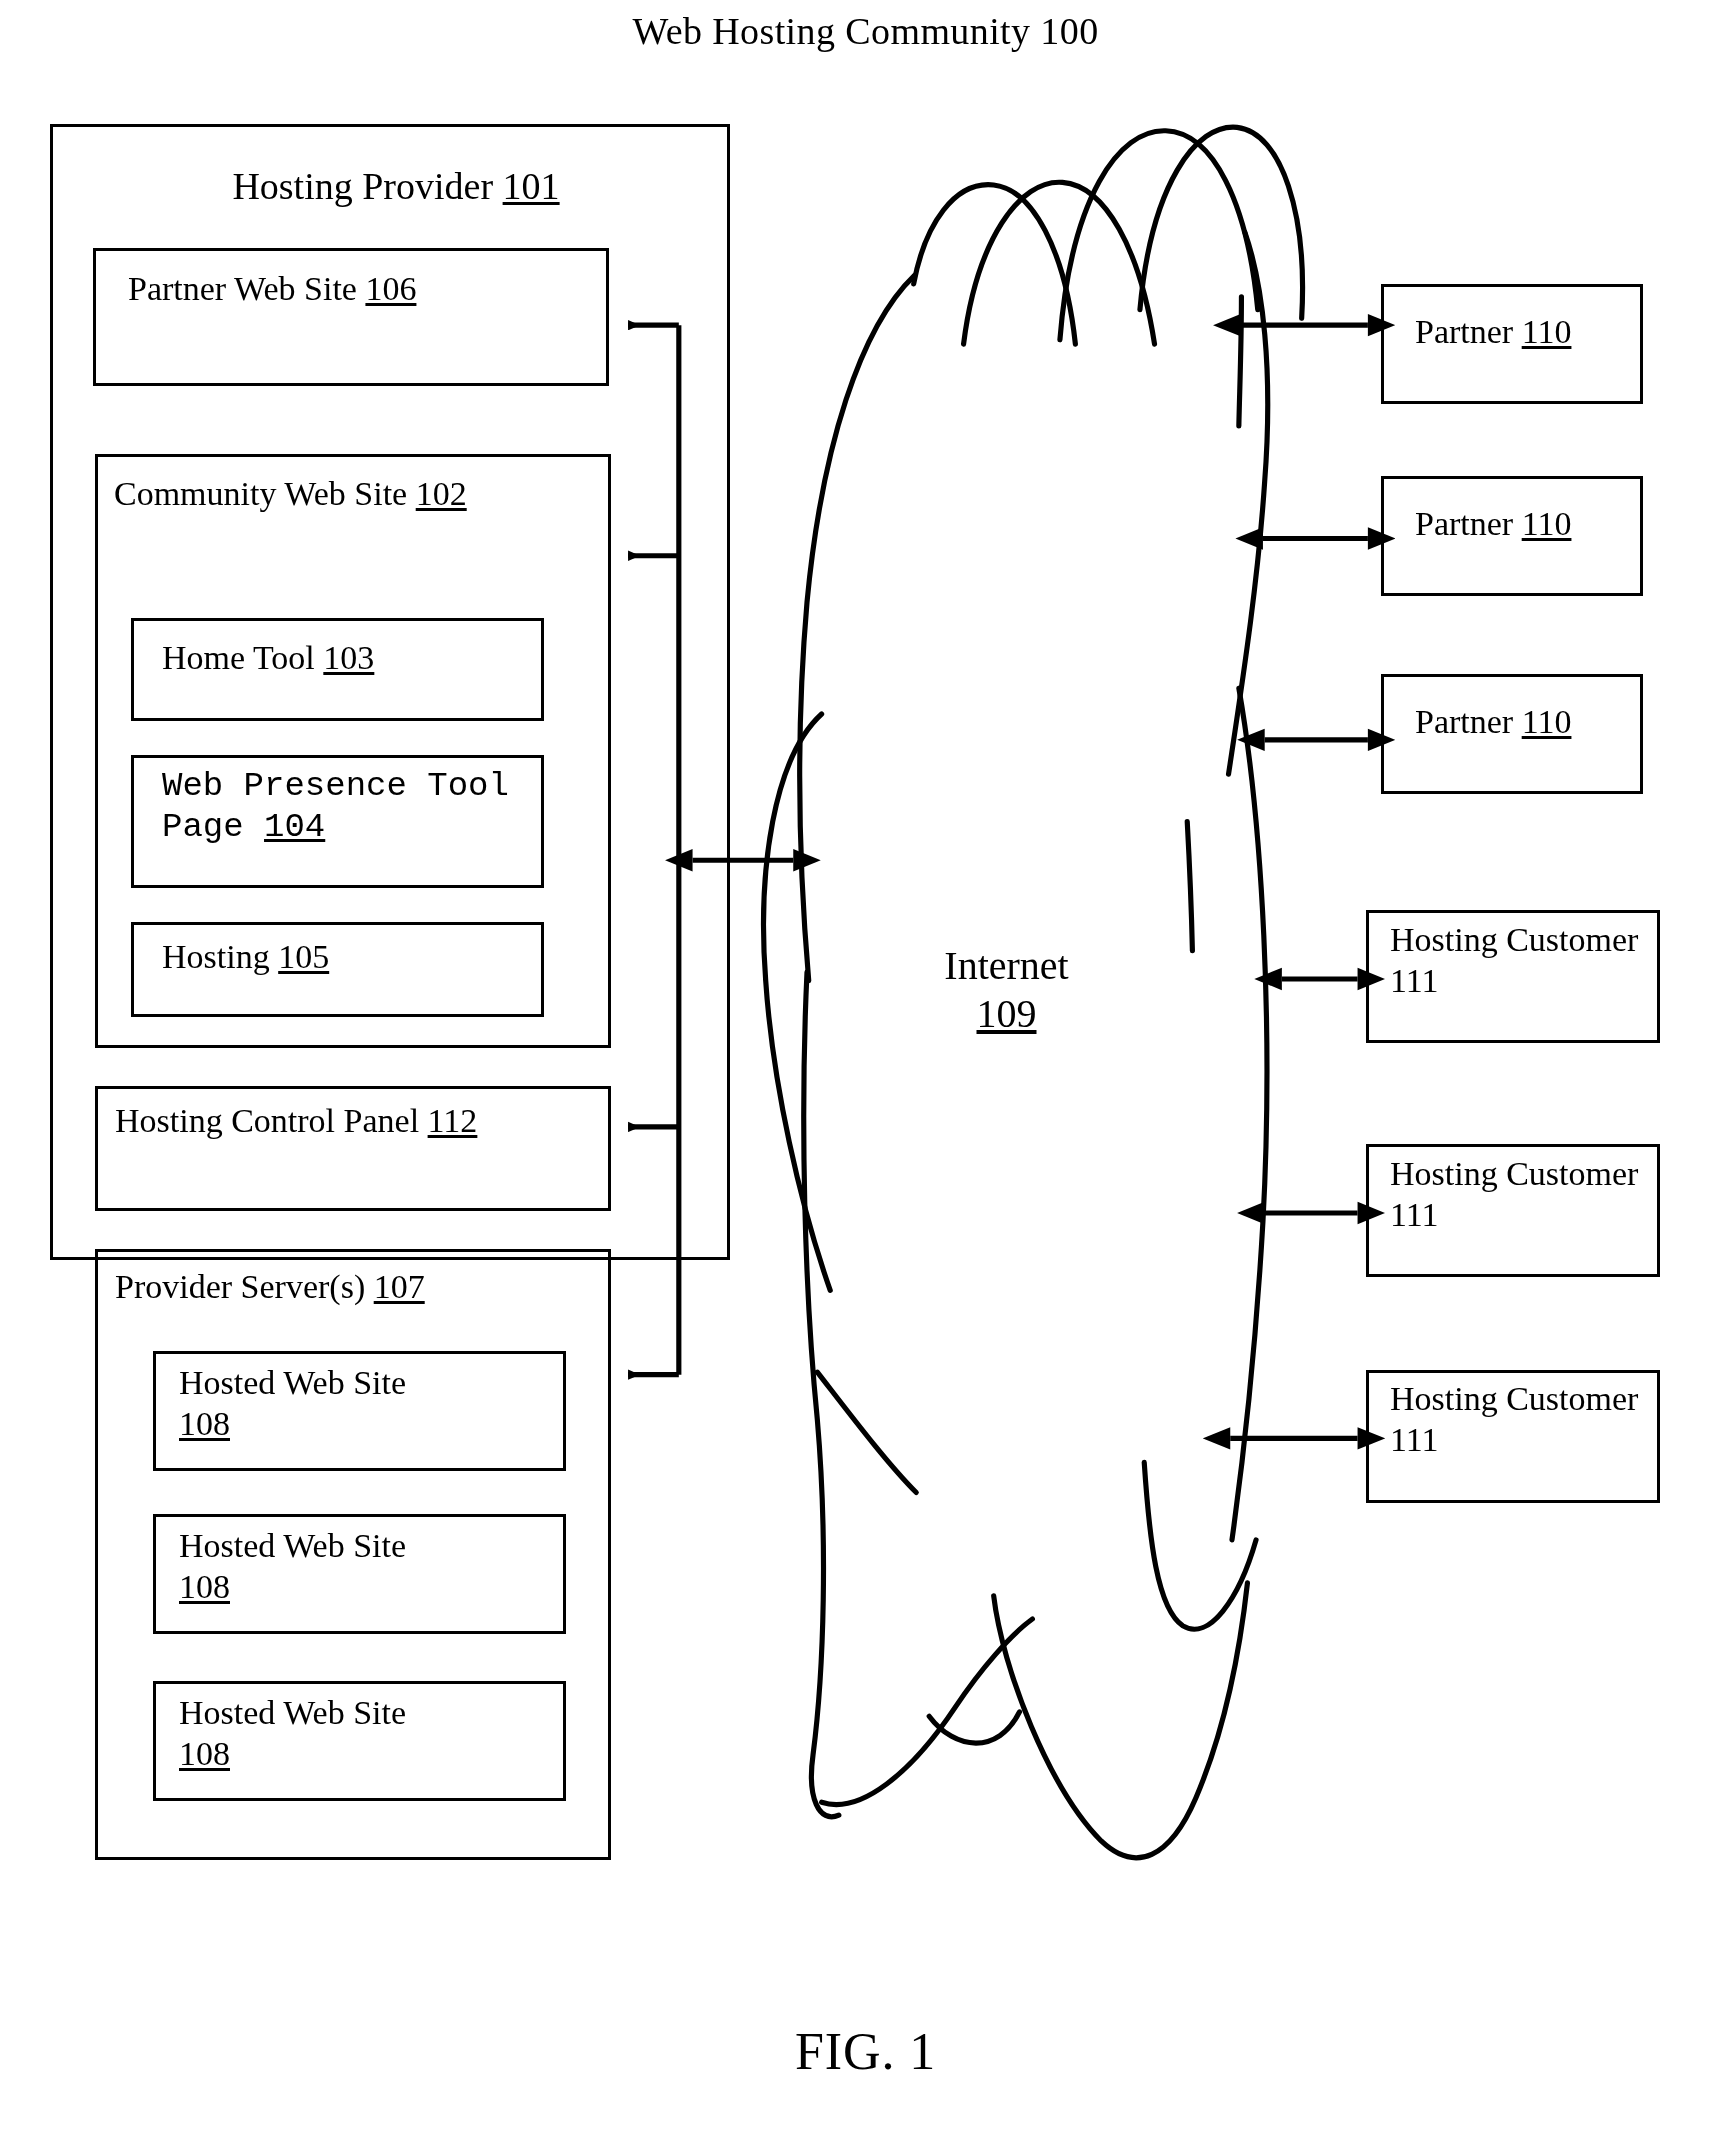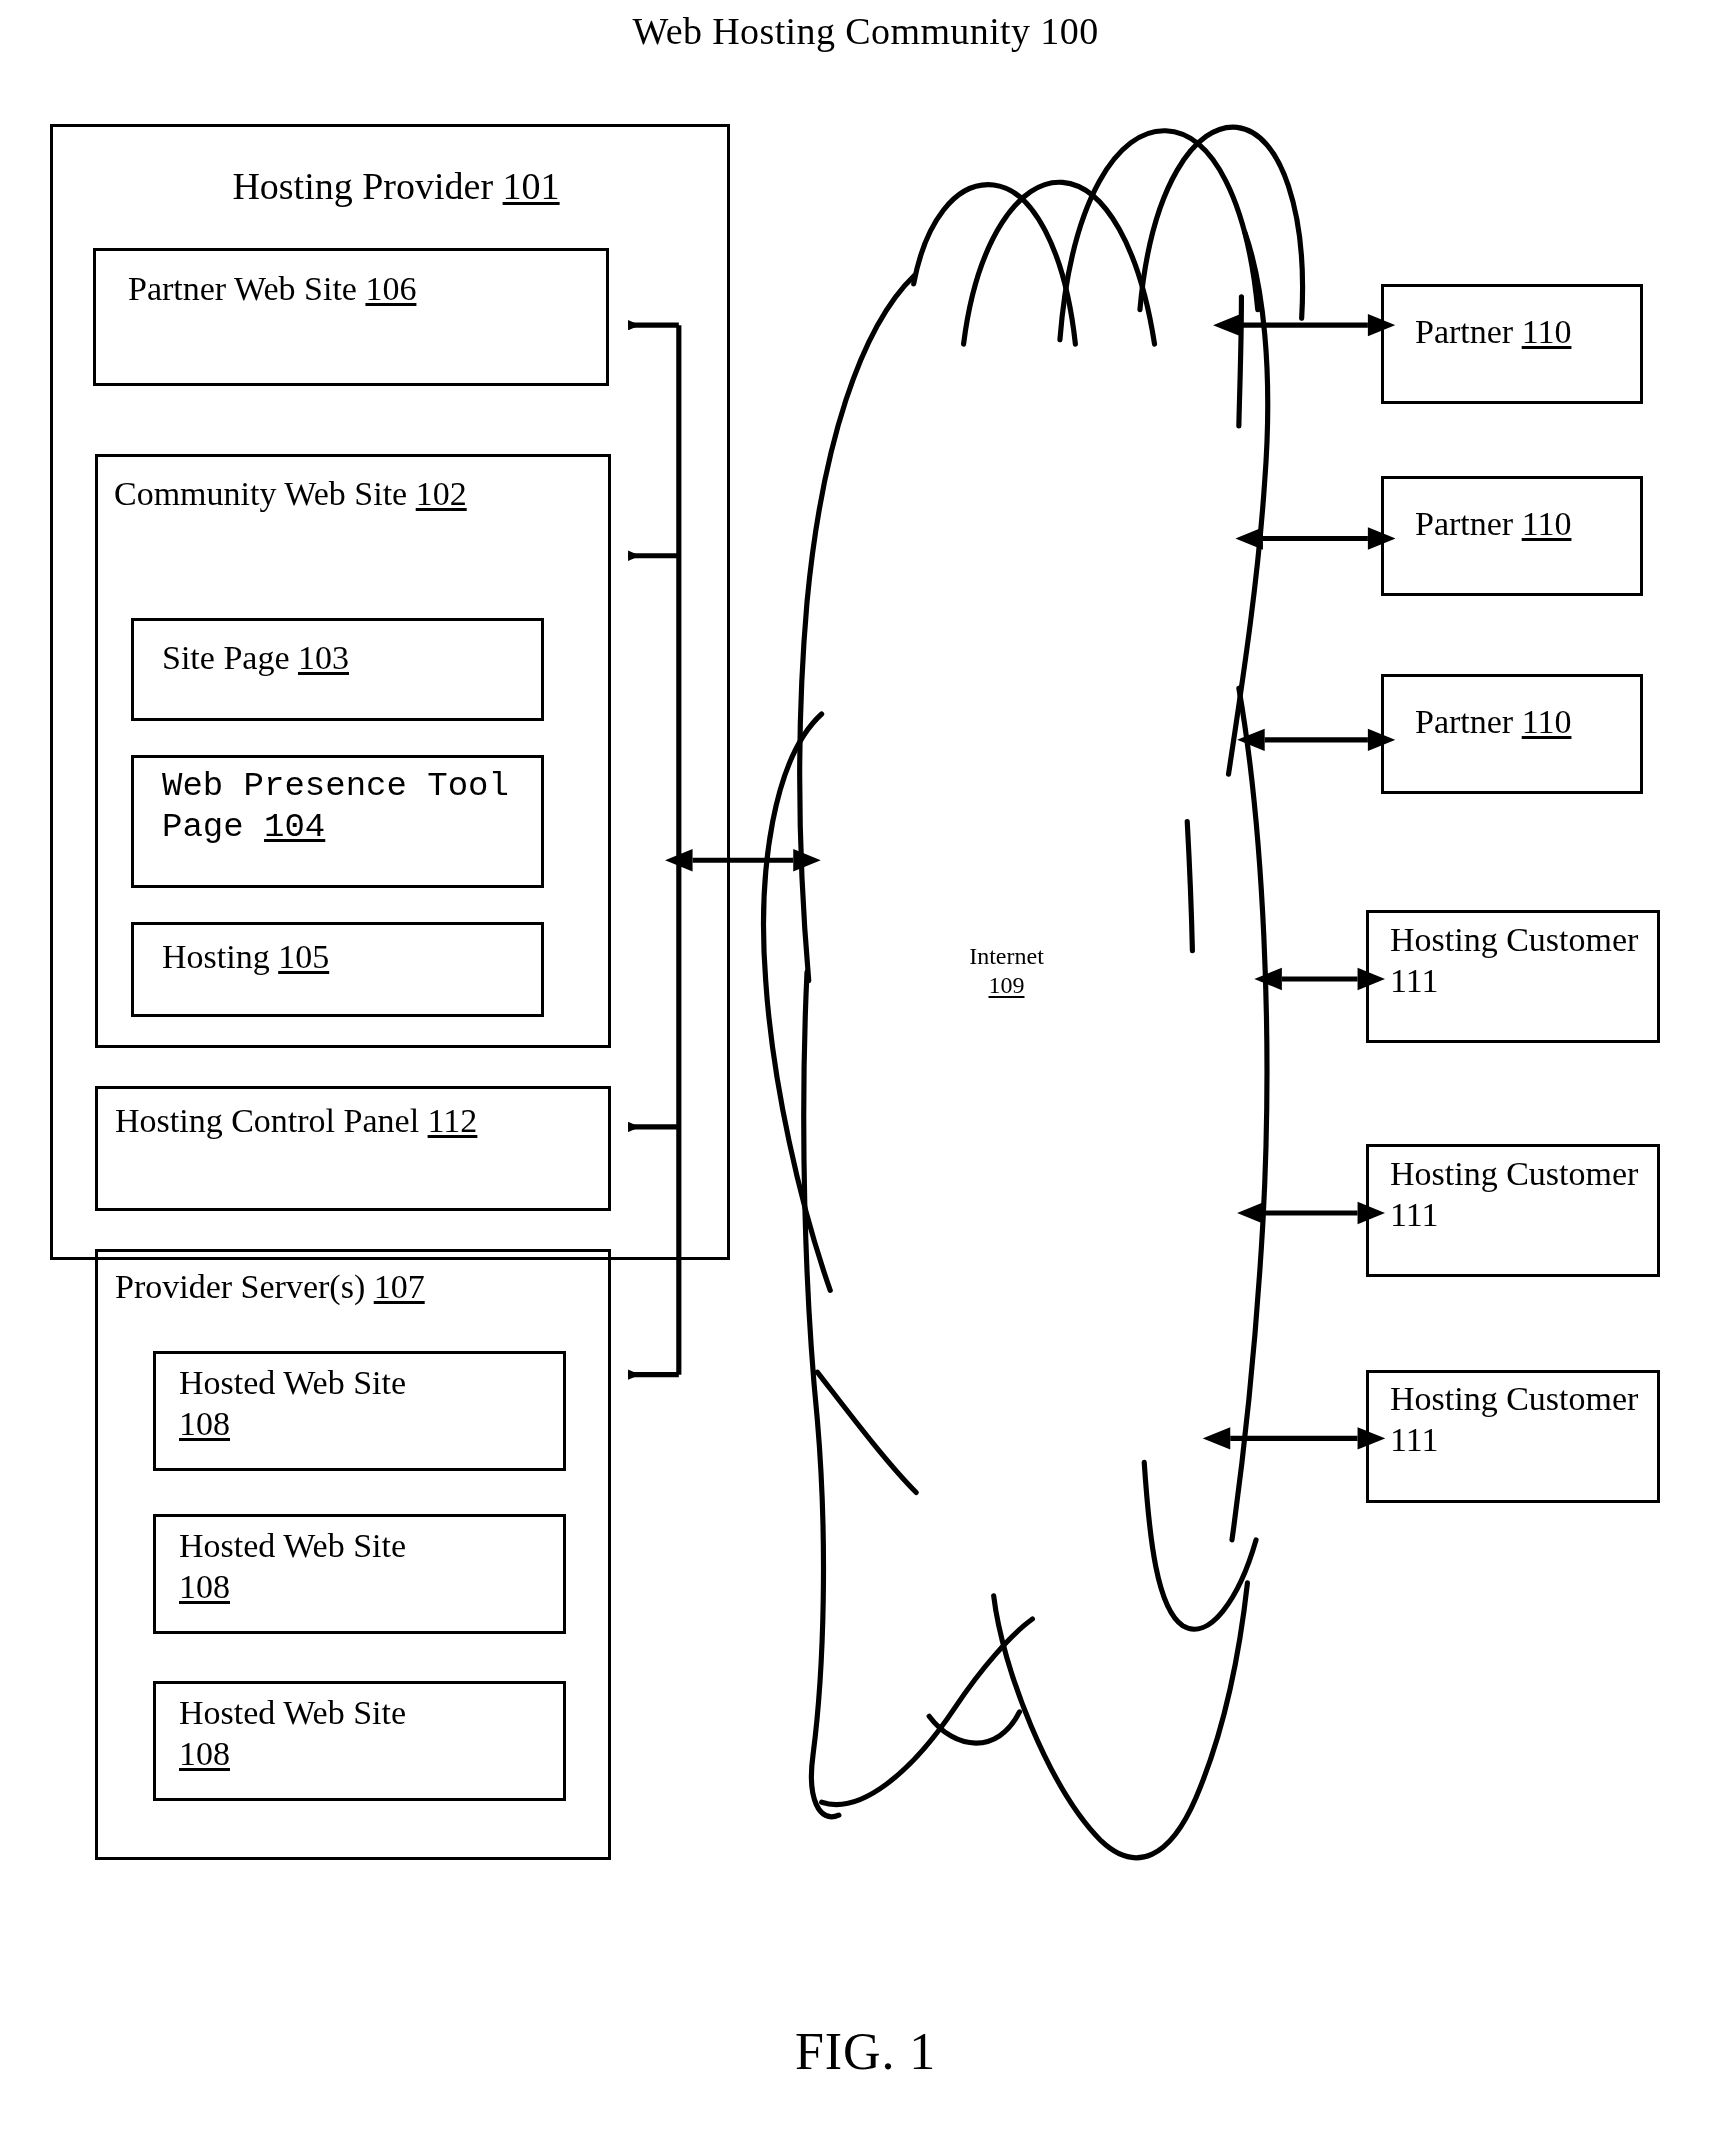--- a/index.html
+++ b/index.html
@@ -145,21 +145,21 @@
 
   #customer-3-box { left: 1366px; top: 1370px; width: 294px; height: 133px; }
   #customer-3-label { left: 1390px; top: 1378px; width: 275px; }
 
   
   #internet-label {
     position: absolute;
     left: 869px; top: 942px;
     width: 275px;
     text-align: center;
-    font-size: 24px;
+    font-size: 40px;
     line-height: 1.2;
   }
 
   
   svg.overlay {
     position: absolute;
     left: 0; top: 0;
     width: 1731px;
     height: 2130px;
     pointer-events: none;
@@ -175,21 +175,21 @@
 <div class="box" id="hosting-provider-box"></div>
 <div class="box-label" id="hosting-provider-label"><span>Hosting Provider </span><span class="underline-num">101</span></div>
 
 <div class="box" id="partner-web-site-box"></div>
 <div class="box-label" id="partner-web-site-label"><span>Partner Web Site </span><span class="underline-num">106</span></div>
 
 <div class="box" id="community-web-site-box"></div>
 <div class="box-label" id="community-web-site-label"><span>Community Web Site </span><span class="underline-num">102</span></div>
 
 <div class="box" id="home-page-box"></div>
-<div class="box-label" id="home-page-label"><span>Site Page </span><span class="underline-num">103</span></div>
+<div class="box-label" id="home-page-label"><span>Home Tool </span><span class="underline-num">103</span></div>
 
 <div class="box" id="web-presence-tool-box"></div>
 <div class="box-label" id="web-presence-tool-label"><span>Web Presence Tool Page </span><span class="underline-num">104</span></div>
 
 <div class="box" id="forums-box"></div>
 <div class="box-label" id="forums-label"><span>Hosting </span><span class="underline-num">105</span></div>
 
 <div class="box" id="hosting-control-panel-box"></div>
 <div class="box-label" id="hosting-control-panel-label"><span>Hosting Control Panel </span><span class="underline-num">112</span></div>
 

